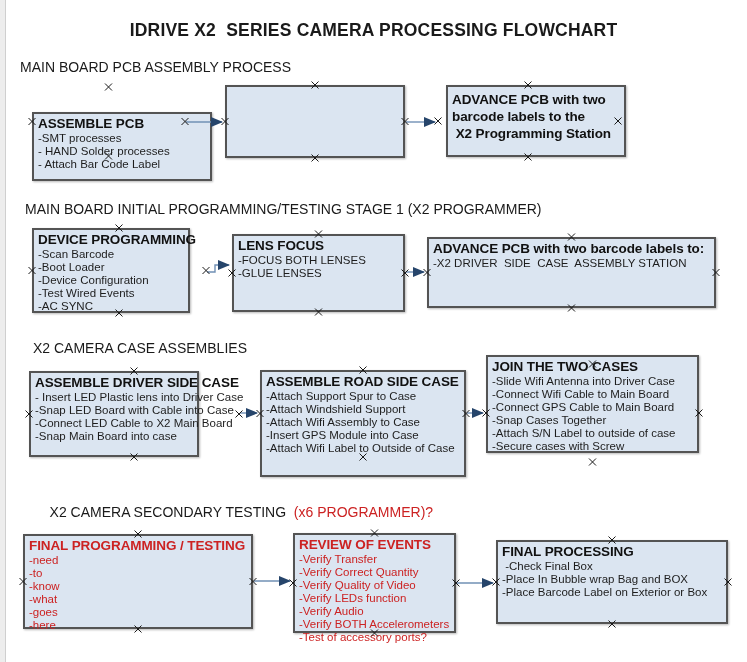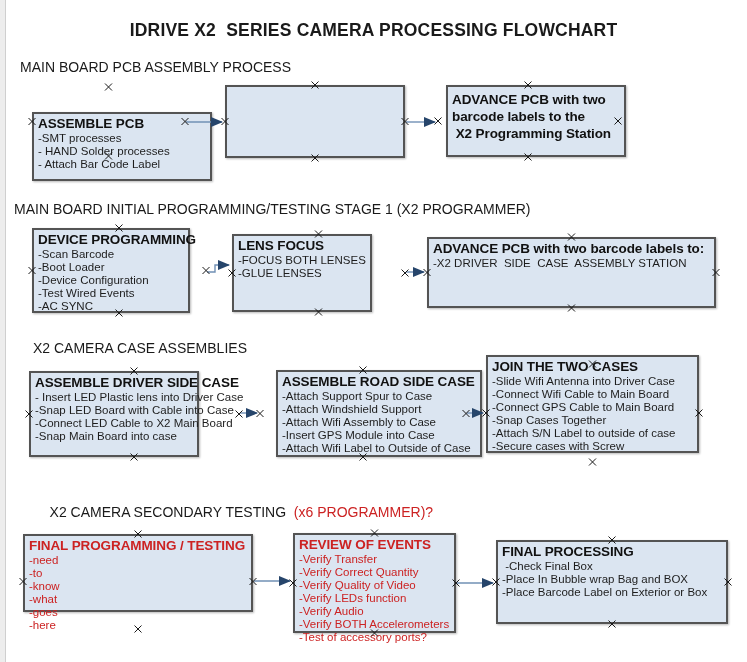--- a/index.html
+++ b/index.html
@@ -47,21 +47,21 @@
 <body>
 
 <div id="canvas">
 
   <div class="page-edge"></div>
 
   <div class="fc-title">IDRIVE X2  SERIES CAMERA PROCESSING FLOWCHART</div>
 
   <div class="section-header" style="left:20px; top:59px;">MAIN BOARD PCB ASSEMBLY PROCESS</div>
 
-  <div class="section-header" style="left:14px; top:201px;">MAIN BOARD INITIAL PROGRAMMING/TESTING STAGE 1 (X2 PROGRAMMER)</div>
+  <div class="section-header" style="left:25px; top:201px;">MAIN BOARD INITIAL PROGRAMMING/TESTING STAGE 1 (X2 PROGRAMMER)</div>
 
   <div class="section-header" style="left:33px; top:340px;">X2 CAMERA CASE ASSEMBLIES</div>
 
   <div class="section-header" style="left:34px; top:488px;">
     <span>X2 CAMERA SECONDARY TESTING </span><span class="red-part"> (x6 PROGRAMMER)?</span>
   </div>
 
   <div class="fc-box" style="left:32px; top:87px; width:180px; height:69px;margin-top:25px;">
     <div class="box-title">ASSEMBLE PCB</div>
     <div class="box-lines">-SMT processes
@@ -80,59 +80,59 @@
 
   <div class="fc-box" style="left:32px; top:228px; width:158px; height:85px;">
     <div class="box-title">DEVICE PROGRAMMING</div>
     <div class="box-lines">-Scan Barcode
 -Boot Loader
 -Device Configuration
 -Test Wired Events
 -AC SYNC</div>
   </div>
 
-  <div class="fc-box" style="left:232px; top:234px; width:140px; height:78px;">
+  <div class="fc-box" style="left:232px; top:234px; width:173px; height:78px;">
     <div class="box-title">LENS FOCUS</div>
     <div class="box-lines">-FOCUS BOTH LENSES
 -GLUE LENSES</div>
   </div>
 
   <div class="fc-box" style="left:427px; top:237px; width:289px; height:71px;">
     <div class="box-title">ADVANCE PCB with two barcode labels to:</div>
     <div class="box-lines">-X2 DRIVER  SIDE  CASE  ASSEMBLY STATION</div>
   </div>
 
   <div class="fc-box" style="left:29px; top:371px; width:170px; height:86px;">
     <div class="box-title">ASSEMBLE DRIVER SIDE CASE</div>
     <div class="box-lines">- Insert LED Plastic lens into Driver Case
 -Snap LED Board with Cable into Case
 -Connect LED Cable to X2 Main Board
 -Snap Main Board into case</div>
   </div>
 
-  <div class="fc-box" style="left:260px; top:370px; width:206px; height:87px;margin-left:16px;">
+  <div class="fc-box" style="left:260px; top:370px; width:206px; height:107px;">
     <div class="box-title">ASSEMBLE ROAD SIDE CASE</div>
     <div class="box-lines">-Attach Support Spur to Case
 -Attach Windshield Support
 -Attach Wifi Assembly to Case
 -Insert GPS Module into Case
 -Attach Wifi Label to Outside of Case</div>
   </div>
 
   <div class="fc-box" style="left:486px; top:355px; width:213px; height:98px;">
     <div class="box-title">JOIN THE TWO CASES</div>
     <div class="box-lines">-Slide Wifi Antenna into Driver Case
 -Connect Wifi Cable to Main Board
 -Connect GPS Cable to Main Board
 -Snap Cases Together
 -Attach S/N Label to outside of case
 -Secure cases with Screw</div>
   </div>
 
-  <div class="fc-box red" style="left:23px; top:534px; width:230px; height:78px;">
+  <div class="fc-box red" style="left:23px; top:534px; width:230px; height:95px;">
     <div class="box-title">FINAL PROGRAMMING / TESTING</div>
     <div class="box-lines">-need
 -to
 -know
 -what
 -goes
 -here</div>
   </div>
 
   <div class="fc-box red" style="left:293px; top:533px; width:163px; height:100px;">

